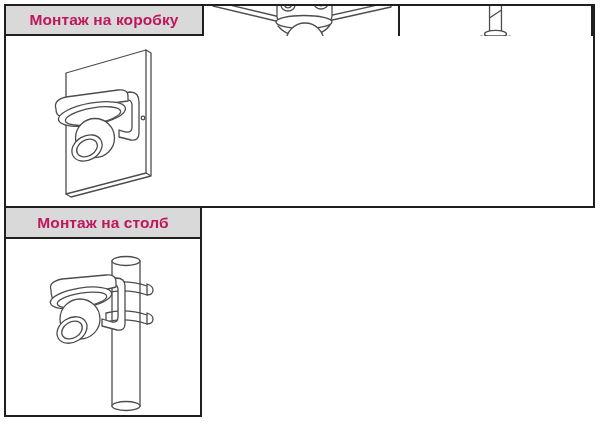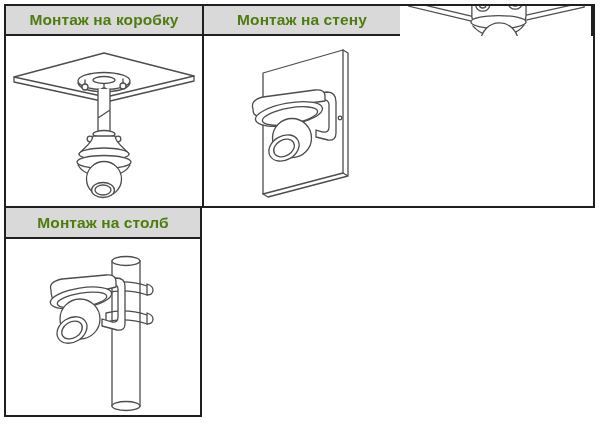--- a/index.html
+++ b/index.html
@@ -19,21 +19,21 @@
   }
   #pole-table {
     left:4px; top:206px; width:198px; height:211px;
     display:grid;
     grid-template-rows:31px 1fr;
   }
   .hdr {
     background:#d9d9d9;
     border-bottom:2px solid #1f1f1f;
     display:flex; align-items:center; justify-content:center;
-    font-weight:bold; font-size:15.5px; color:#4d7c0f;
+    font-weight:bold; font-size:15.5px; color:#be185d;
     letter-spacing:0.1px;
     white-space:nowrap;
   }
   .cell {
     background:#ffffff;
     display:flex; align-items:center; justify-content:center;
     overflow:hidden;
   }
   .cb { border-right:2px solid #1f1f1f; }
   svg { display:block; }
@@ -42,21 +42,20 @@
     stroke-linecap:round; stroke-linejoin:round;
   }
   .wfill { fill:#ffffff; }
 </style>
 </head>
 <body>
 
 <div class="tbl" id="main-table">
 
   <div class="hdr cb">Монтаж на коробку</div>
-  <div class="hdr">Монтаж на стену</div>
 
   <div class="cell cb">
     <svg width="194" height="167" viewBox="0 0 194 167">
       <g class="line">
         <g>
           <polygon class="wfill" points="99,38 187,64 97,84 9,63"></polygon>
           <path d="M9,63 L9,68 L97,89 L187,69 L187,64 M97,84 L97,89"></path>
         </g>
         <g>
           <path class="wfill" d="M73,60 Q73,56 79,56 L121,54 Q128,54 128,59 L128,78 Q128,84 121,84 L80,84 Q73,84 73,79 Z"></path>

